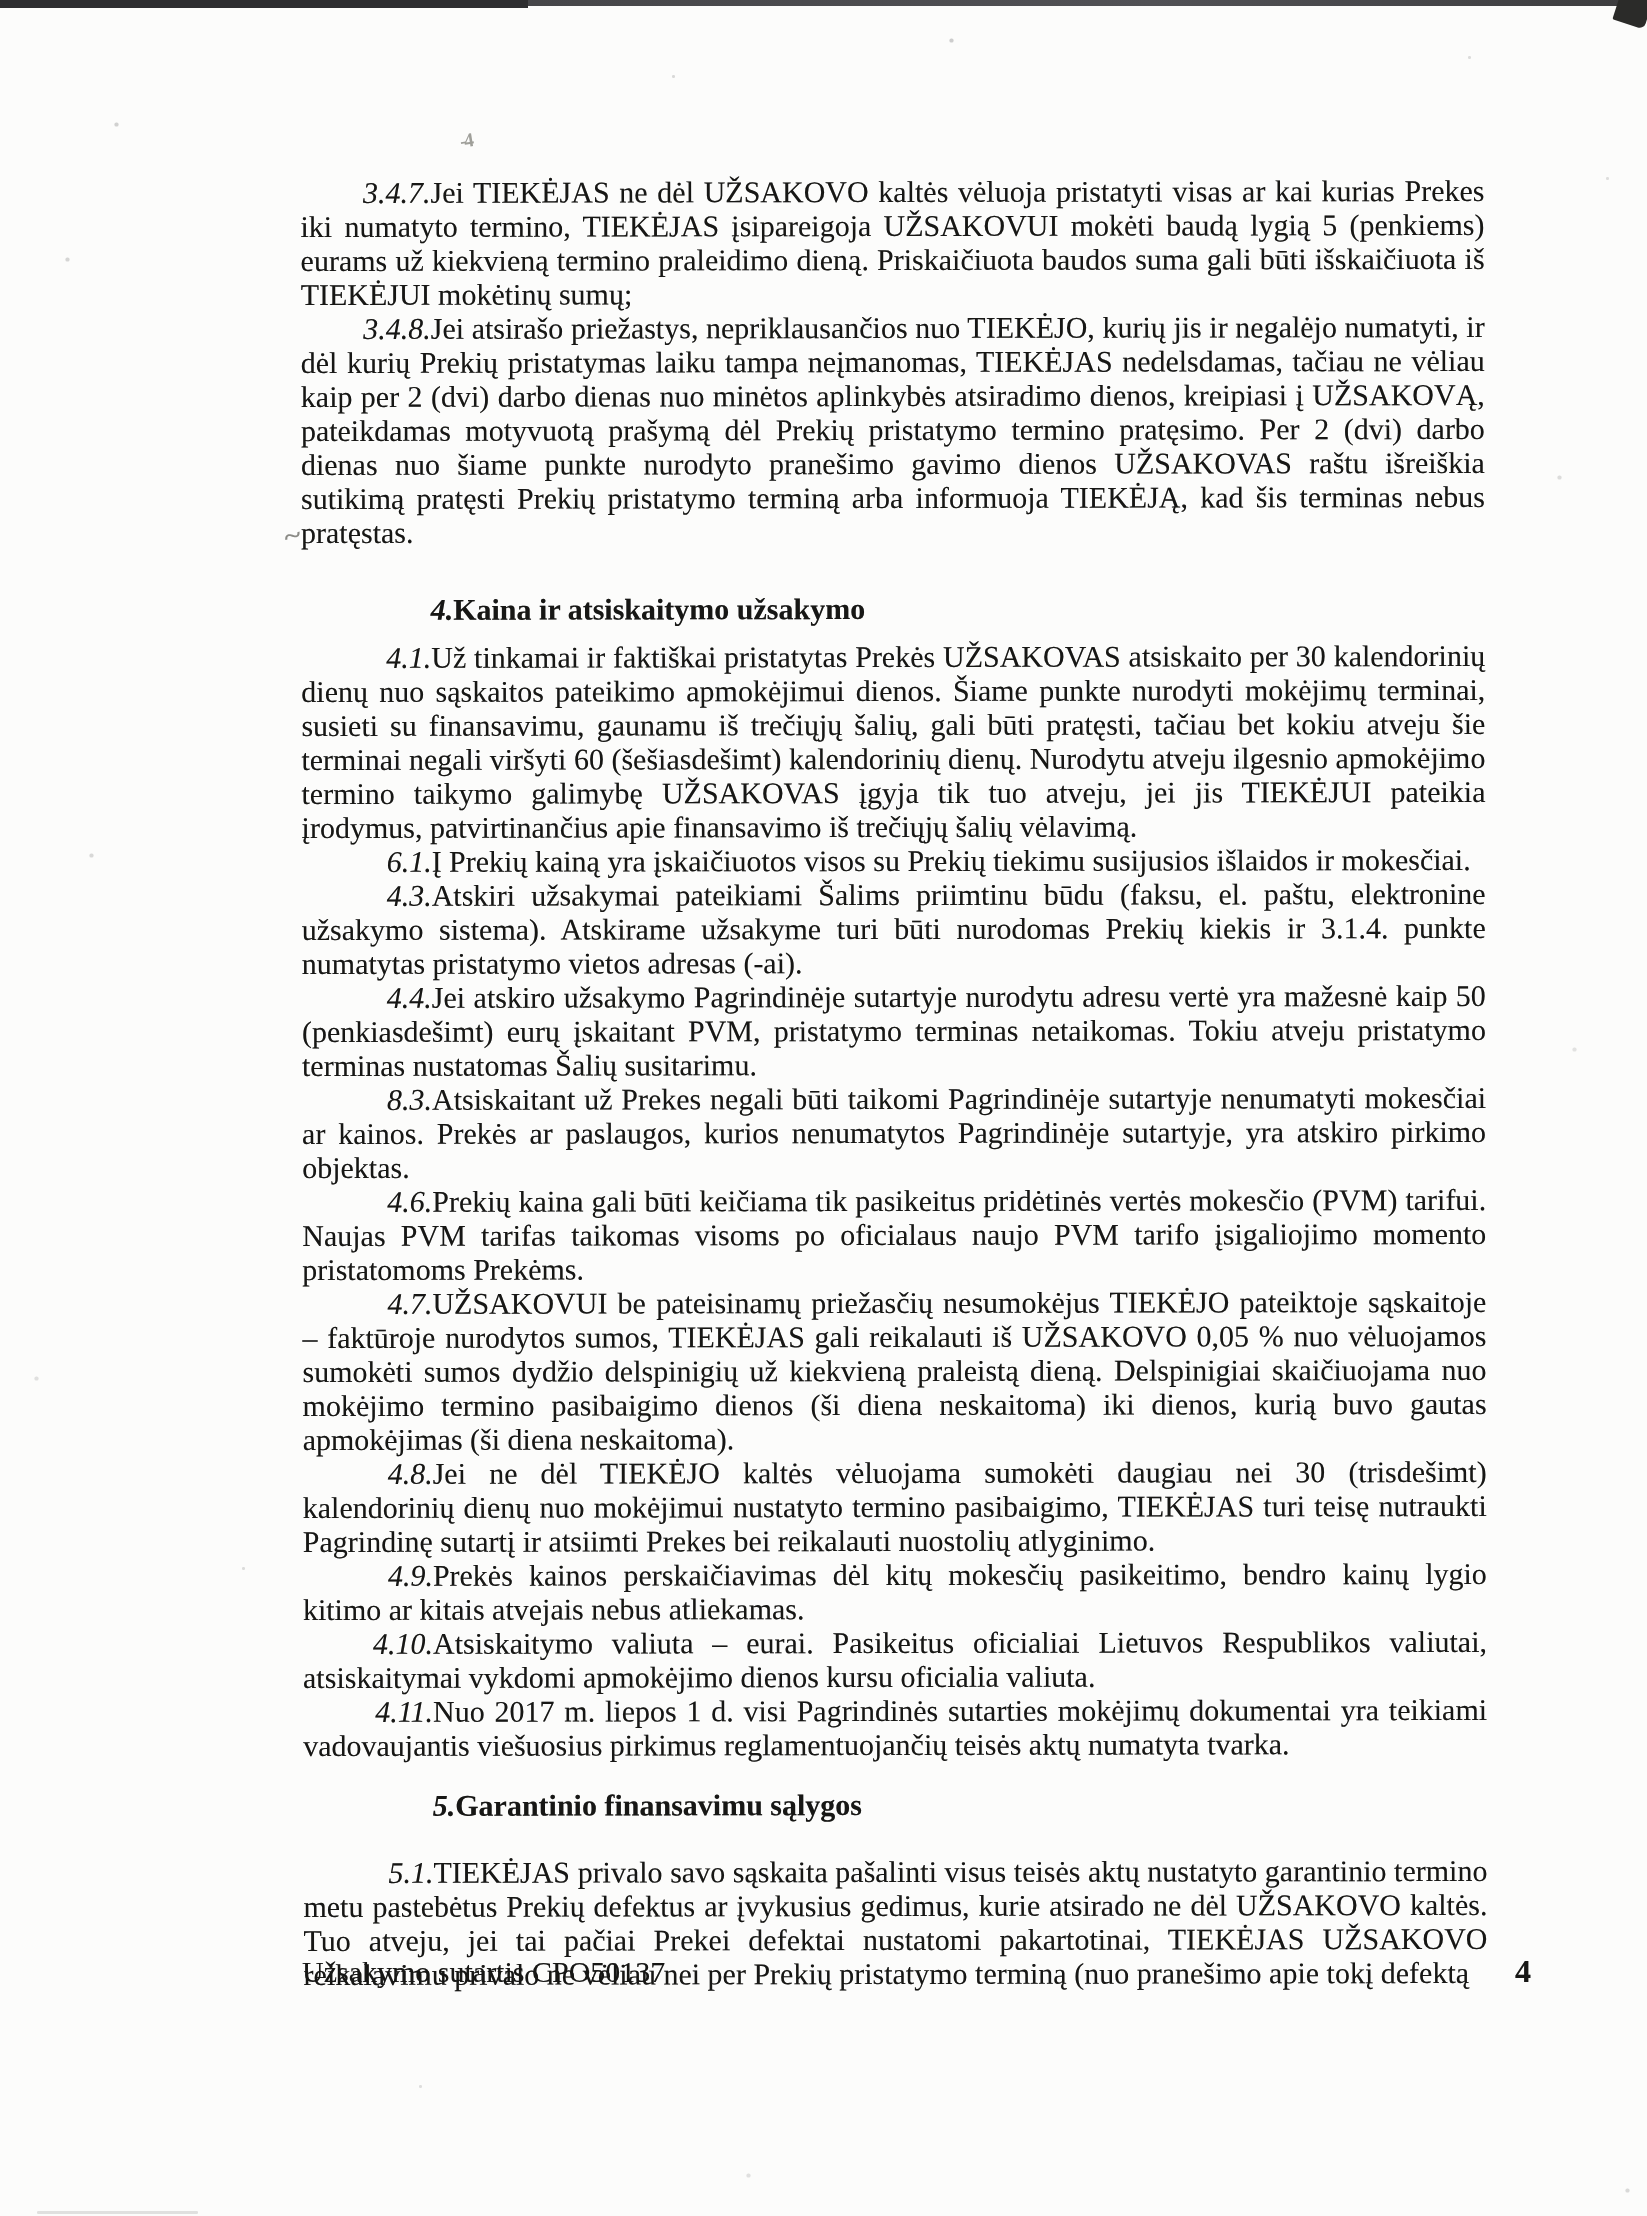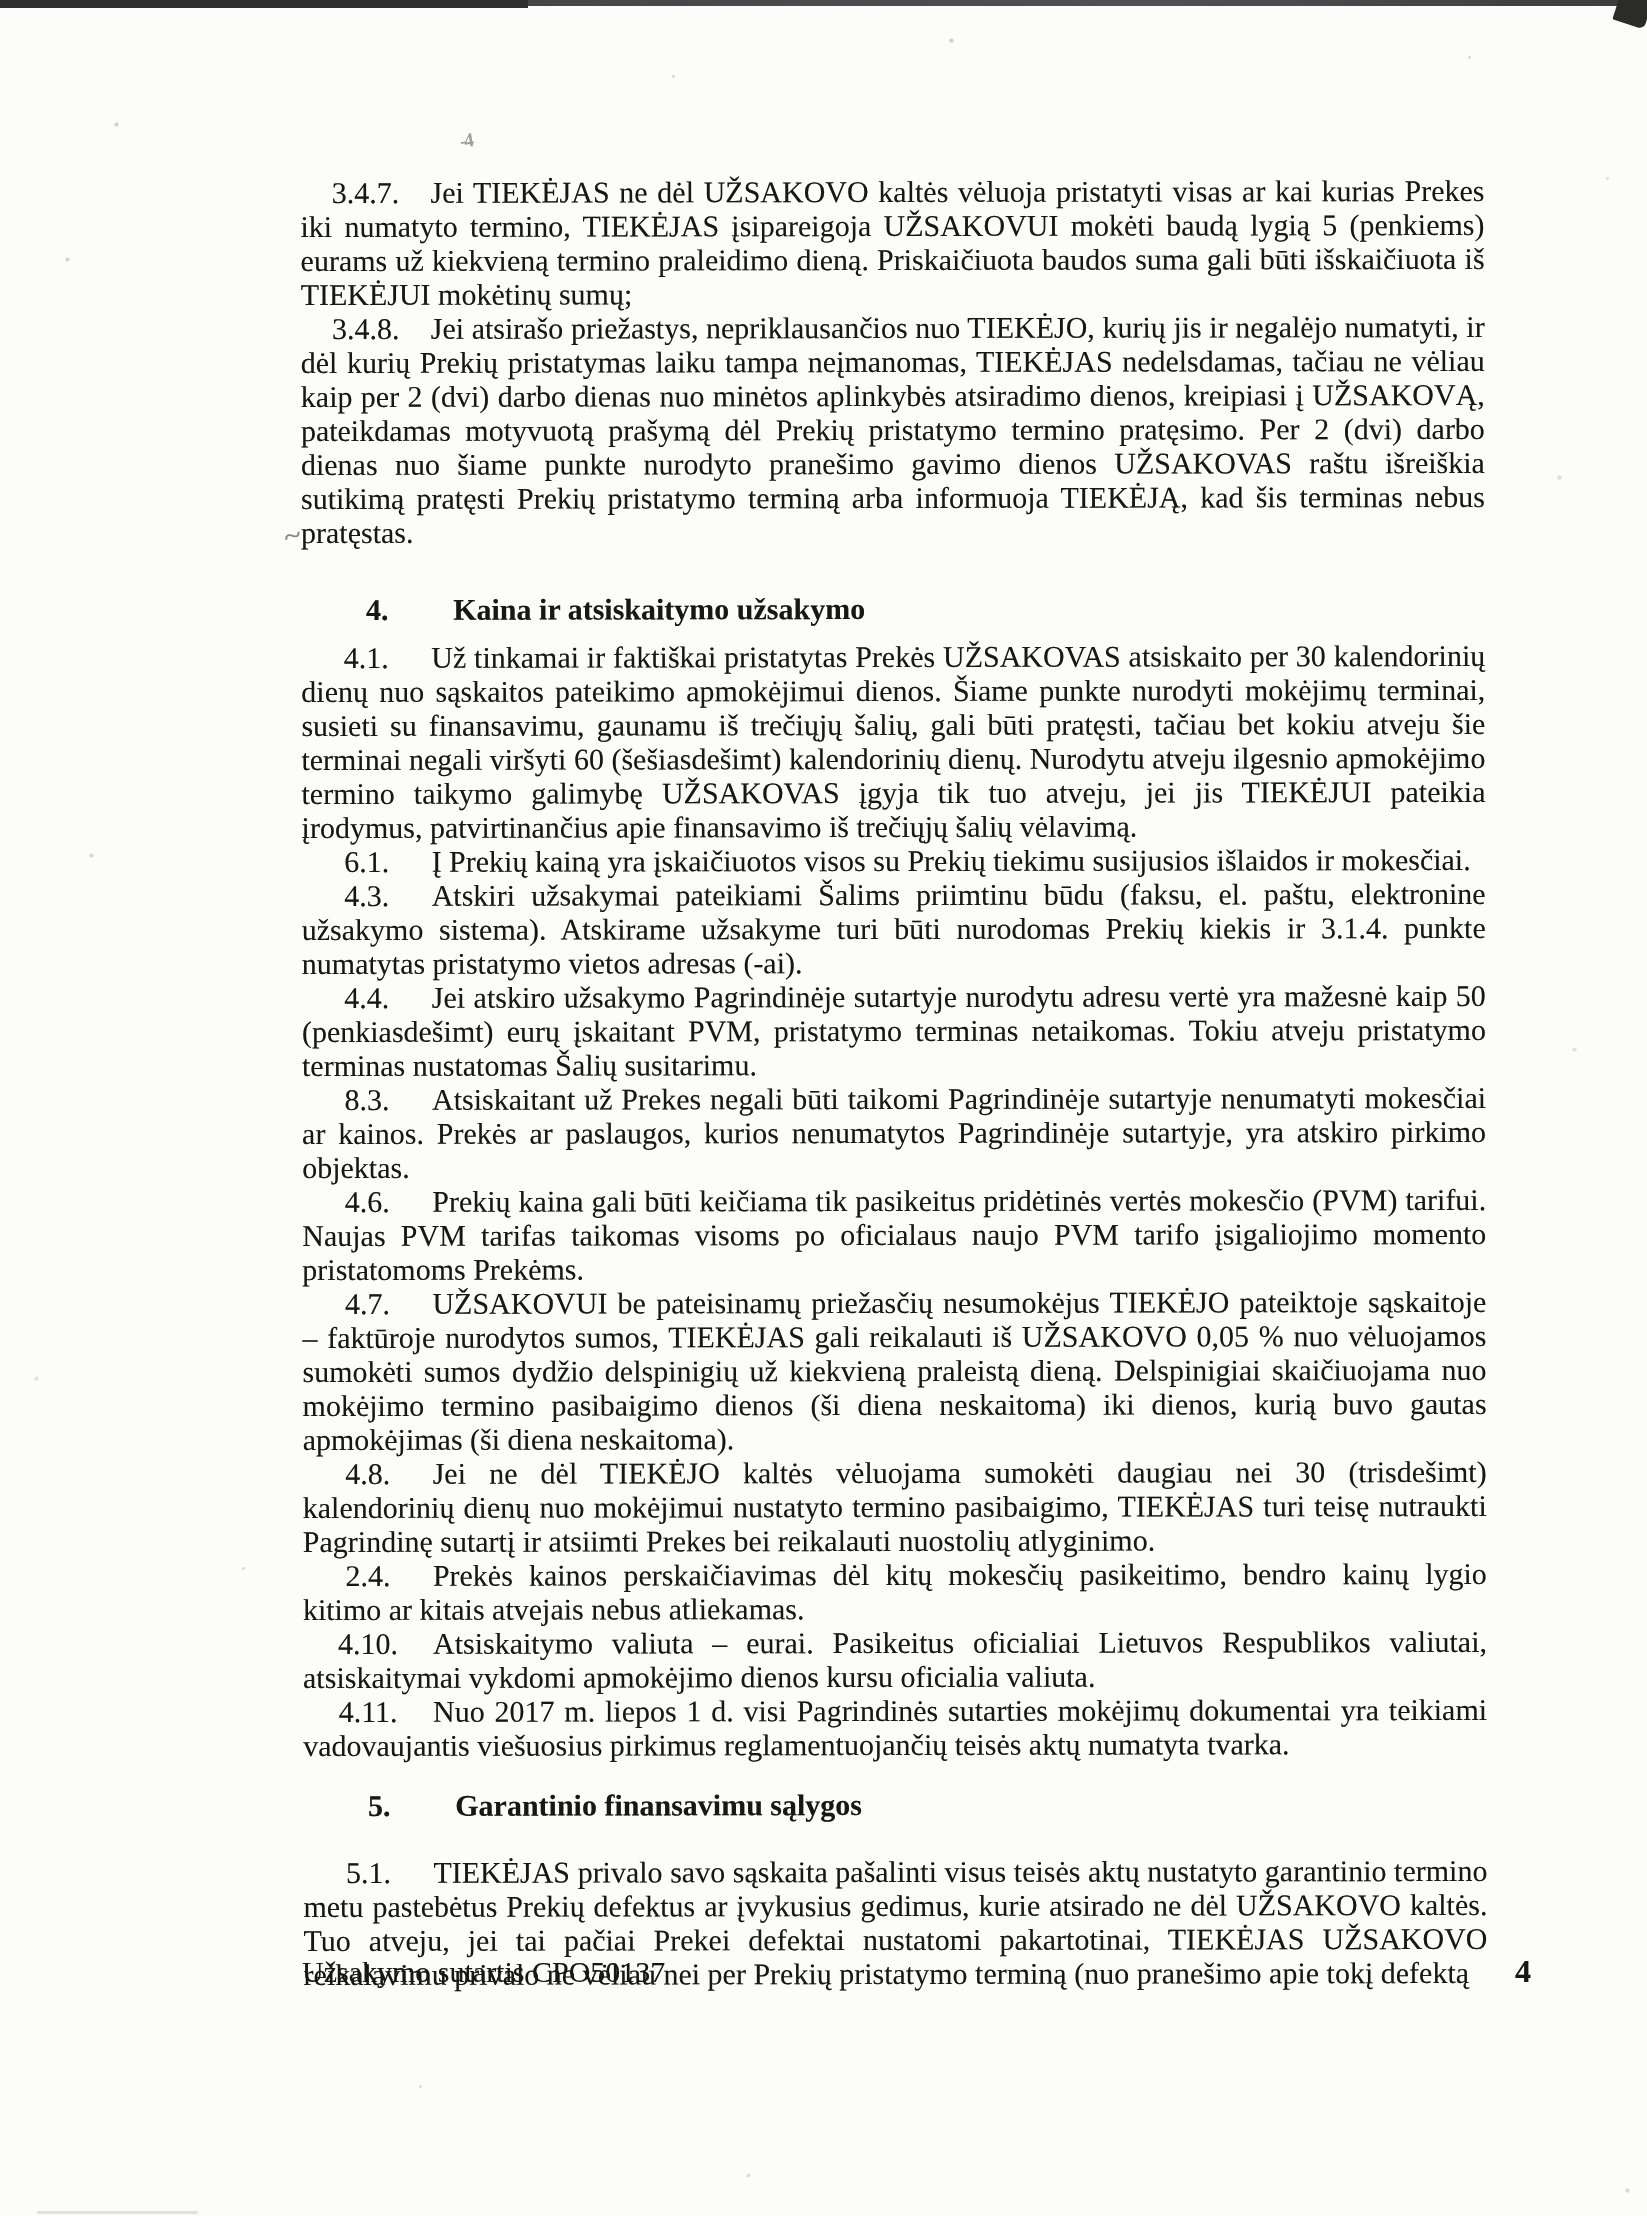--- a/index.html
+++ b/index.html
@@ -98,21 +98,22 @@
     font-size: 30px;
     line-height: 34px;
     text-align: justify;
     transform: rotate(-0.1deg);
     text-shadow: 0 0 0.6px rgba(10,10,10,0.38);
   }
   .content p { margin: 0; }
   .clause .num {
     display: inline-block;
     width: 130px;
-    text-align: center;
+    text-align: right;
+    font-style: italic;
   }
   .heading { font-weight: bold; }
   .heading .num { width: 152px; }
   .heading.h4 { margin-top: 43px; margin-bottom: 14px; }
   .heading.h5 { margin-top: 26px; margin-bottom: 33px; }
   
   .footer-title {
     position: absolute;
     left: 302px; top: 1955px;
     font-size: 30px;
@@ -145,21 +146,21 @@
       <p class="clause"><span class="num">3.4.8.</span><span class="txt">Jei atsirašo priežastys, nepriklausančios nuo TIEKĖJO, kurių jis ir negalėjo numatyti, ir dėl kurių Prekių pristatymas laiku tampa neįmanomas, TIEKĖJAS nedelsdamas, tačiau ne vėliau kaip per 2 (dvi) darbo dienas nuo minėtos aplinkybės atsiradimo dienos, kreipiasi į UŽSAKOVĄ, pateikdamas motyvuotą prašymą dėl Prekių pristatymo termino pratęsimo. Per 2 (dvi) darbo dienas nuo šiame punkte nurodyto pranešimo gavimo dienos UŽSAKOVAS raštu išreiškia sutikimą pratęsti Prekių pristatymo terminą arba informuoja TIEKĖJĄ, kad šis terminas nebus pratęstas.</span></p>
       <p class="clause heading h4"><span class="num">4.</span><span class="txt">Kaina ir atsiskaitymo užsakymo</span></p>
       <p class="clause"><span class="num">4.1.</span><span class="txt">Už tinkamai ir faktiškai pristatytas Prekės UŽSAKOVAS atsiskaito per 30  kalendorinių dienų nuo sąskaitos pateikimo apmokėjimui dienos. Šiame punkte nurodyti mokėjimų terminai, susieti su finansavimu, gaunamu iš trečiųjų šalių, gali būti pratęsti, tačiau bet kokiu atveju šie terminai negali viršyti 60 (šešiasdešimt) kalendorinių dienų. Nurodytu atveju ilgesnio apmokėjimo termino taikymo galimybę UŽSAKOVAS įgyja tik tuo atveju, jei jis TIEKĖJUI pateikia įrodymus, patvirtinančius apie finansavimo iš trečiųjų šalių vėlavimą.</span></p>
       <p class="clause"><span class="num">6.1.</span><span class="txt">Į Prekių kainą yra įskaičiuotos visos su Prekių tiekimu susijusios išlaidos ir mokesčiai.</span></p>
       <p class="clause"><span class="num">4.3.</span><span class="txt">Atskiri užsakymai pateikiami Šalims priimtinu būdu (faksu, el. paštu, elektronine užsakymo sistema). Atskirame užsakyme turi būti nurodomas Prekių kiekis ir 3.1.4. punkte numatytas pristatymo vietos adresas (-ai).</span></p>
       <p class="clause"><span class="num">4.4.</span><span class="txt">Jei atskiro užsakymo Pagrindinėje sutartyje nurodytu adresu vertė yra mažesnė kaip 50 (penkiasdešimt) eurų įskaitant PVM, pristatymo terminas netaikomas. Tokiu atveju pristatymo terminas nustatomas Šalių susitarimu.</span></p>
       <p class="clause"><span class="num">8.3.</span><span class="txt">Atsiskaitant už Prekes negali būti taikomi Pagrindinėje sutartyje nenumatyti mokesčiai ar kainos. Prekės ar paslaugos, kurios nenumatytos Pagrindinėje sutartyje, yra atskiro pirkimo objektas.</span></p>
       <p class="clause"><span class="num">4.6.</span><span class="txt">Prekių kaina gali būti keičiama tik pasikeitus pridėtinės vertės mokesčio (PVM) tarifui. Naujas PVM tarifas taikomas visoms po oficialaus naujo PVM tarifo įsigaliojimo momento pristatomoms Prekėms.</span></p>
       <p class="clause"><span class="num">4.7.</span><span class="txt">UŽSAKOVUI be pateisinamų priežasčių nesumokėjus TIEKĖJO pateiktoje sąskaitoje – faktūroje nurodytos sumos, TIEKĖJAS gali reikalauti iš UŽSAKOVO 0,05 % nuo vėluojamos sumokėti sumos dydžio delspinigių už kiekvieną praleistą dieną. Delspinigiai skaičiuojama nuo mokėjimo termino pasibaigimo dienos (ši diena neskaitoma) iki dienos, kurią buvo gautas apmokėjimas (ši diena neskaitoma).</span></p>
       <p class="clause"><span class="num">4.8.</span><span class="txt">Jei ne dėl TIEKĖJO kaltės vėluojama sumokėti daugiau nei 30 (trisdešimt) kalendorinių dienų nuo mokėjimui nustatyto termino pasibaigimo, TIEKĖJAS turi teisę nutraukti Pagrindinę sutartį ir atsiimti Prekes bei reikalauti nuostolių atlyginimo.</span></p>
-      <p class="clause"><span class="num">2.4.</span><span class="txt">Prekės kainos perskaičiavimas dėl kitų mokesčių pasikeitimo, bendro kainų lygio kitimo ar kitais atvejais nebus atliekamas.</span></p>
+      <p class="clause"><span class="num">4.9.</span><span class="txt">Prekės kainos perskaičiavimas dėl kitų mokesčių pasikeitimo, bendro kainų lygio kitimo ar kitais atvejais nebus atliekamas.</span></p>
       <p class="clause"><span class="num">4.10.</span><span class="txt">Atsiskaitymo valiuta – eurai. Pasikeitus oficialiai Lietuvos Respublikos valiutai, atsiskaitymai vykdomi apmokėjimo dienos kursu oficialia valiuta.</span></p>
       <p class="clause"><span class="num">4.11.</span><span class="txt">Nuo 2017 m. liepos 1 d. visi Pagrindinės sutarties mokėjimų dokumentai yra teikiami vadovaujantis viešuosius pirkimus reglamentuojančių teisės aktų numatyta tvarka.</span></p>
       <p class="clause heading h5"><span class="num">5.</span><span class="txt">Garantinio finansavimu sąlygos</span></p>
       <p class="clause"><span class="num">5.1.</span><span class="txt">TIEKĖJAS privalo savo sąskaita pašalinti visus teisės aktų nustatyto garantinio termino metu pastebėtus Prekių defektus ar įvykusius gedimus, kurie atsirado ne dėl UŽSAKOVO kaltės. Tuo atveju, jei tai pačiai Prekei defektai nustatomi pakartotinai, TIEKĖJAS UŽSAKOVO reikalavimu privalo ne vėliau nei per Prekių pristatymo terminą (nuo pranešimo apie tokį defektą</span></p>
     </div>
 
   <div class="footer-title">Užsakymo sutartis CPO50137</div>
   <div class="footer-page">4</div>
 </div>
 

